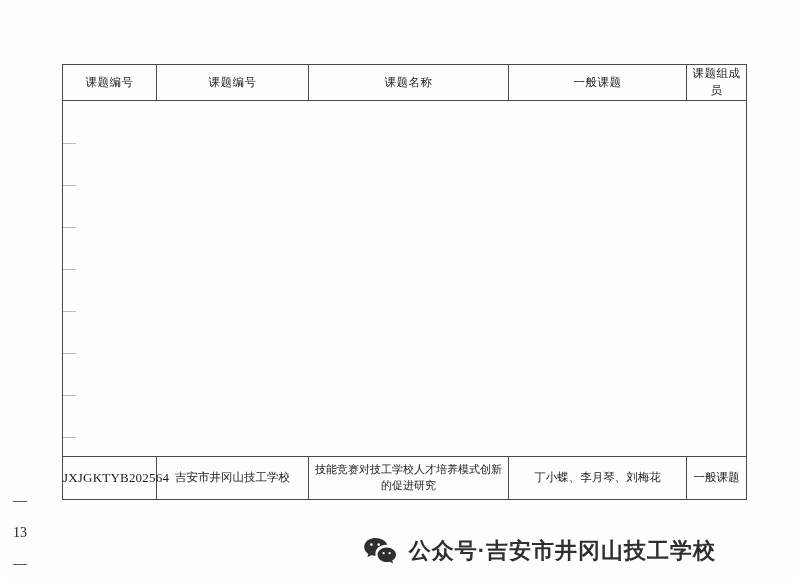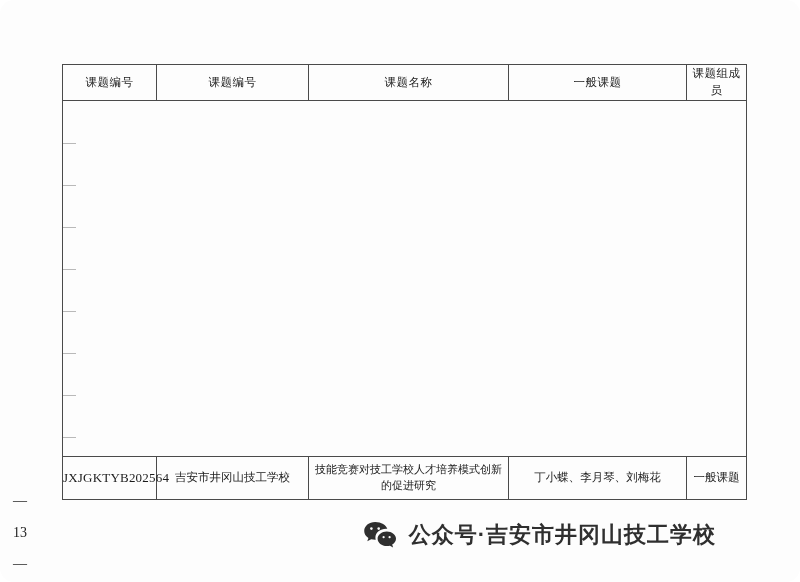--- a/index.html
+++ b/index.html
@@ -125,21 +125,21 @@
   }
 
   
   .footer {
     position: absolute;
     left: 0;
     top: 520px;
     width: 732px;
     height: 62px;
     display: flex;
-    align-items: flex-start;
+    align-items: center;
     justify-content: flex-end;
     padding-right: 16px;
     box-sizing: border-box;
   }
   .wechat-badge {
     display: flex;
     align-items: center;
     gap: 12px;
   }
   .wechat-icon {

